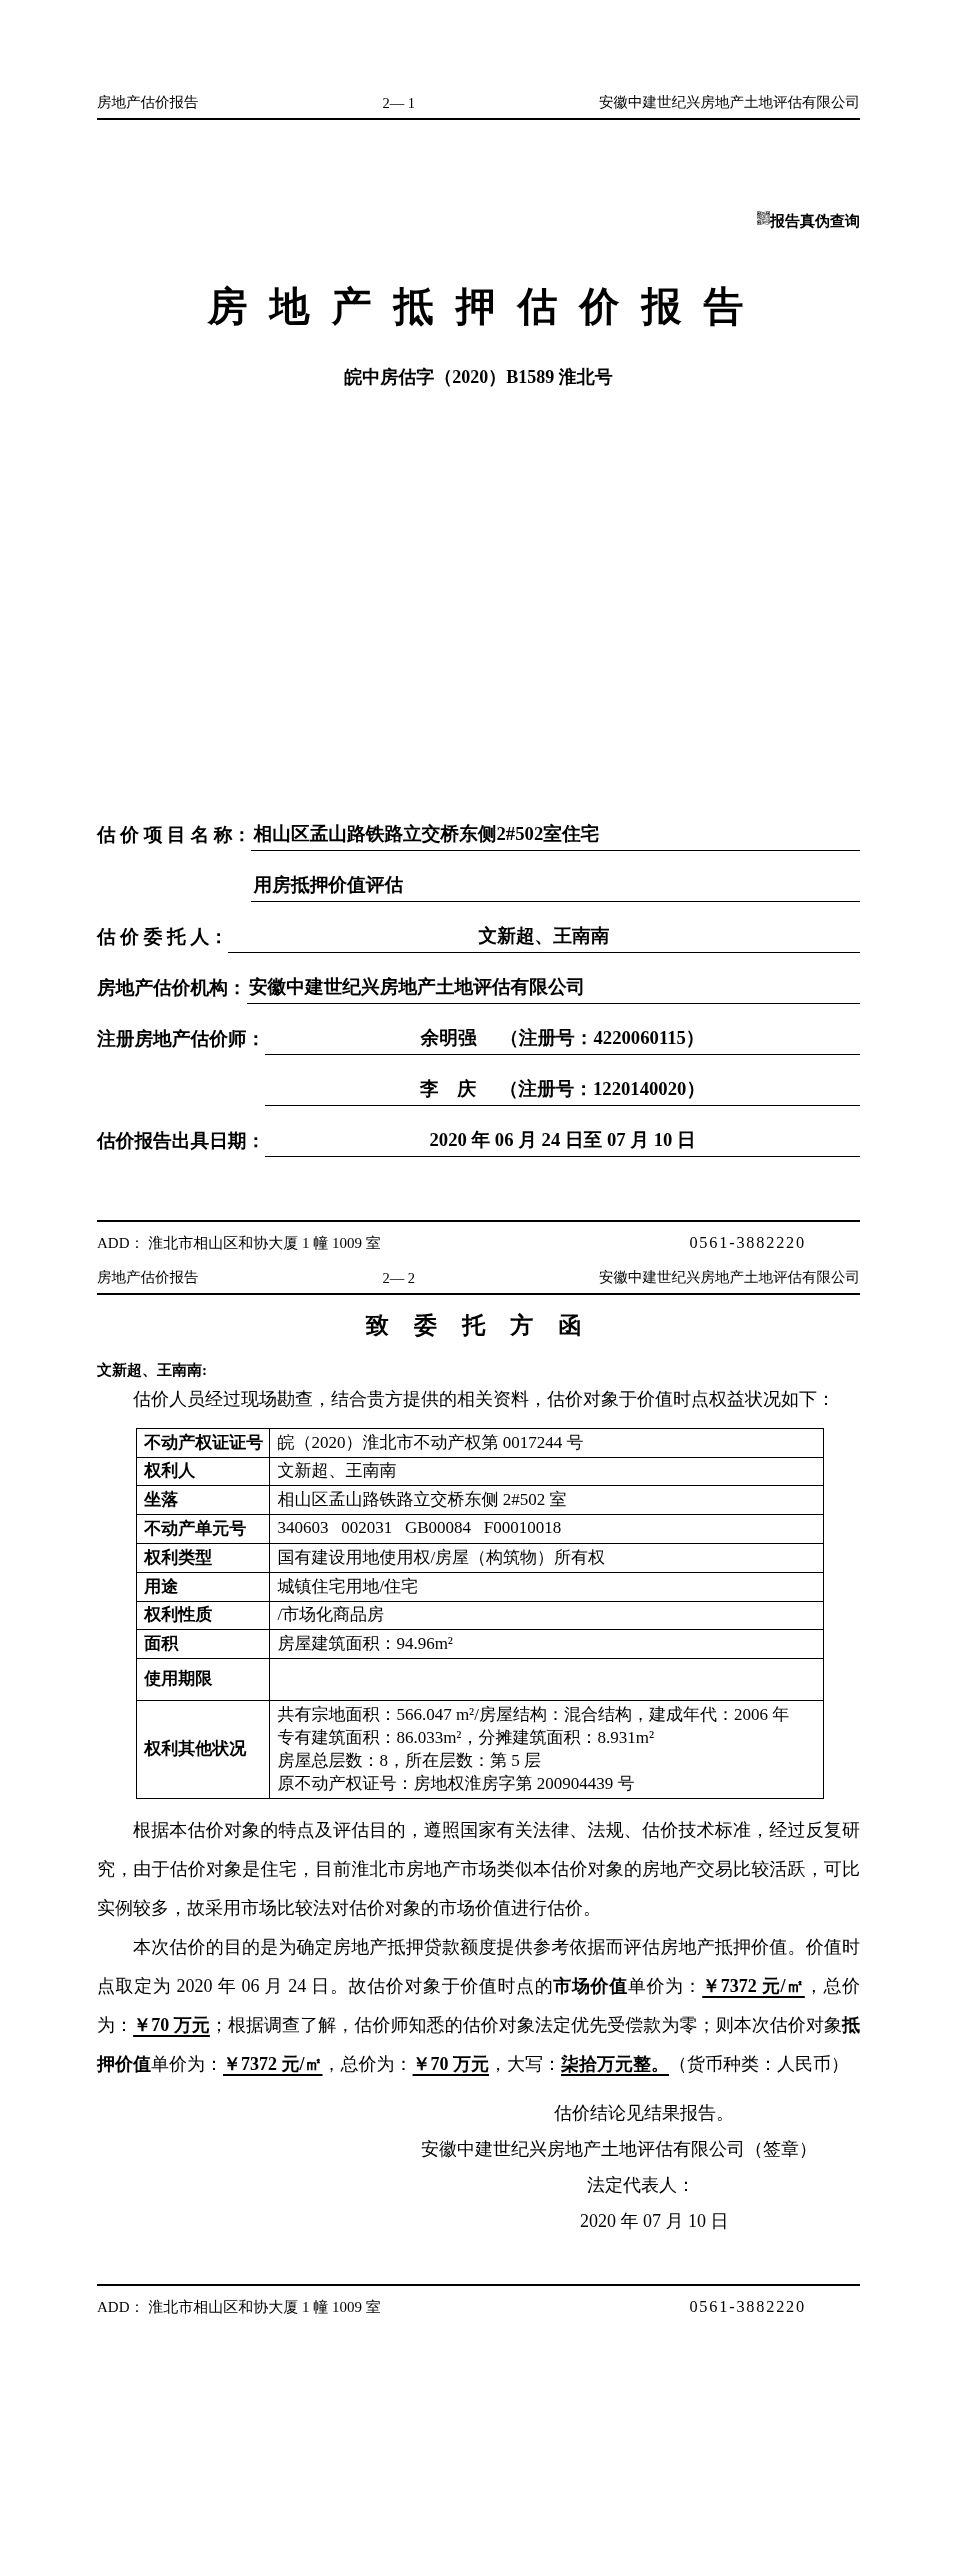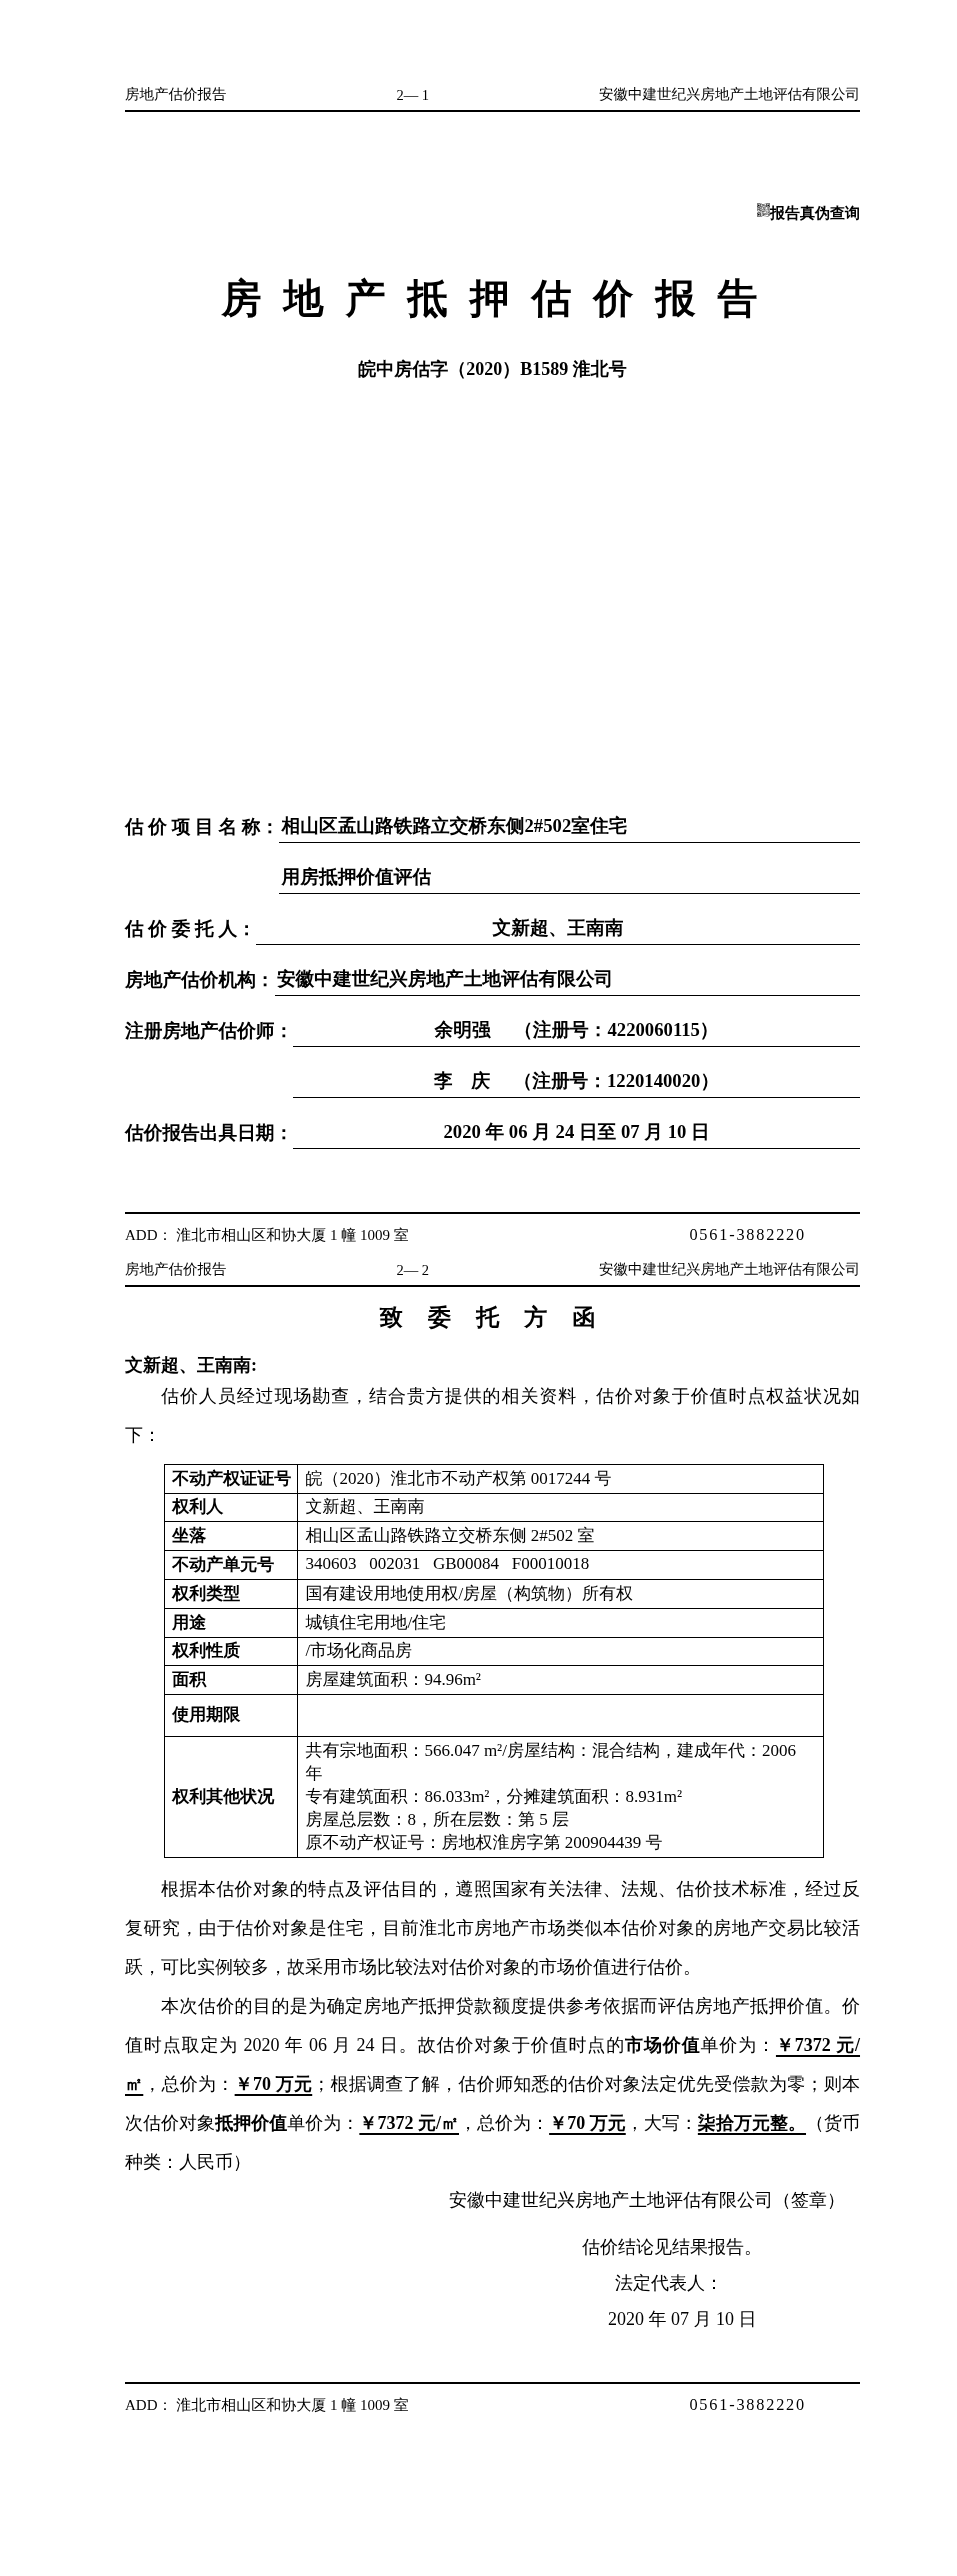--- a/index.html
+++ b/index.html
@@ -5,21 +5,21 @@
   html,body{margin:0;padding:0;background:#e8e8e8;}
   .page{
     position:relative;
     width:957px;height:2576px;
     background:#ffffff;
     margin:0 auto;
     font-family:"Liberation Serif","DejaVu Serif",serif;
     color:#000;
     overflow:hidden;
   }
-  .content{padding:8px 97px;margin-left:28px;}
+  .content{padding:16px 97px;}
 
   
   .run-head{
     display:flex;justify-content:space-between;align-items:flex-end;
     border-bottom:2.4px solid #000;
     padding-bottom:6px;
     font-size:14.5px;
   }
   .run-head .mid{flex:0 0 auto;}
   .run-foot{
@@ -62,21 +62,21 @@
   }
   .form-value.center{text-align:center;}
   .form-value.lead{padding-left:2.4px;}
   .spacer-label{flex:0 0 auto;visibility:hidden;font-weight:bold;white-space:nowrap;}
 
   
   .letter-title{
     text-align:center;font-size:23px;font-weight:bold;letter-spacing:9.7px;
     margin-top:14.5px;white-space:nowrap;
   }
-  .salutation{font-size:18px;font-weight:bold;margin-top:20.5px;}
+  .salutation{font-size:15px;font-weight:bold;margin-top:20.5px;}
   .para{
     font-size:18px;line-height:39px;text-align:justify;
     text-indent:2em;margin:0;
   }
   .b{font-weight:bold;}
   .u{text-decoration:underline;text-decoration-thickness:1.5px;text-underline-offset:4.2px;}
 
   
   table.rights{
     border-collapse:collapse;
@@ -439,22 +439,22 @@
               <div class="cell-line">原不动产权证号：房地权淮房字第 200904439 号</div>
             </td>
           </tr>
         </tbody>
       </table>
 
       <p class="para" style="margin-top:12px;">根据本估价对象的特点及评估目的，遵照国家有关法律、法规、估价技术标准，经过反复研究，由于估价对象是住宅，目前淮北市房地产市场类似本估价对象的房地产交易比较活跃，可比实例较多，故采用市场比较法对估价对象的市场价值进行估价。</p>
 
       <p class="para"><span>本次估价的目的是为确定房地产抵押贷款额度提供参考依据而评估房地产抵押价值。价值时点取定为 2020 年 06 月 24 日。故估价对象于价值时点的</span><span class="b">市场价值</span><span>单价为：</span><span class="b u">￥7372 元/㎡</span><span>，总价为：</span><span class="b u">￥70 万元</span><span>；根据调查了解，估价师知悉的估价对象法定优先受偿款为零；则本次估价对象</span><span class="b">抵押价值</span><span>单价为：</span><span class="b u">￥7372 元/㎡</span><span>，总价为：</span><span class="b u">￥70 万元</span><span>，大写：</span><span class="b u">柒拾万元整。</span><span>（货币种类：人民币）</span></p>
 
+      <div class="closing c1">估价结论见结果报告。</div>
       <div class="closing c2">安徽中建世纪兴房地产土地评估有限公司（签章）</div>
-      <div class="closing c1">估价结论见结果报告。</div>
       <div class="closing c3">法定代表人：</div>
       <div class="closing c4">2020 年 07 月 10 日</div>
 
       <div class="run-foot" style="margin-top:45px;">
         <span>
           <span>ADD：</span>
           <span>淮北市相山区和协大厦 1 幢 1009 室</span>
         </span>
         <span class="phone">0561-3882220</span>
       </div>

